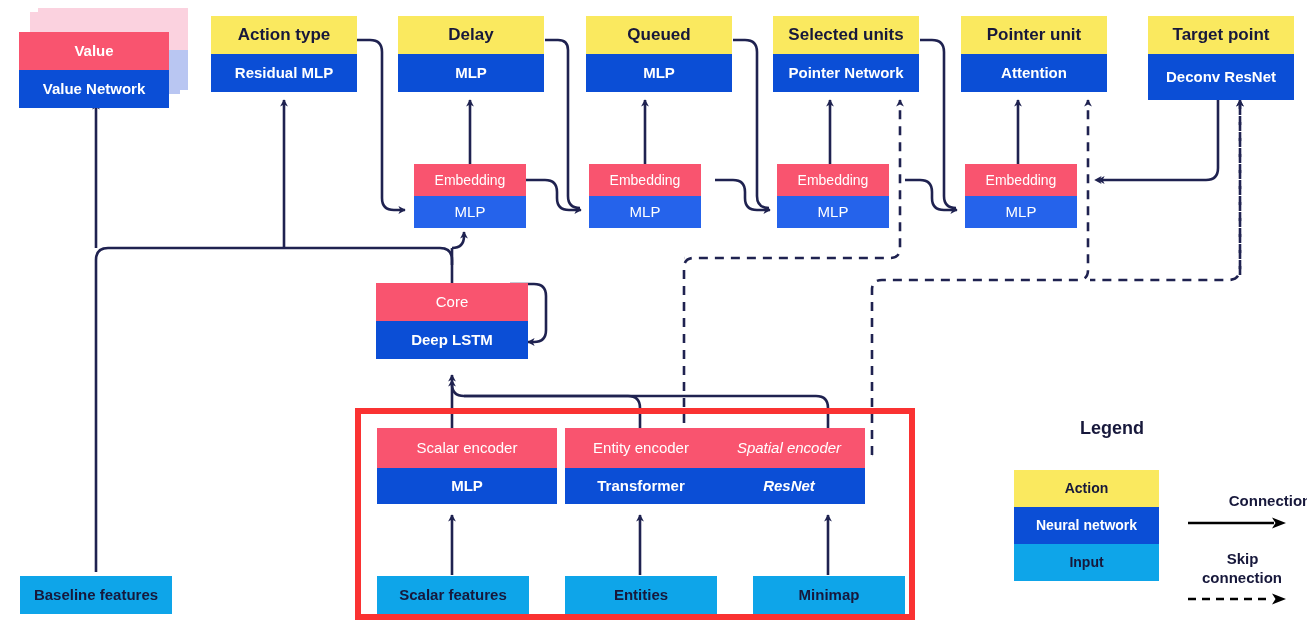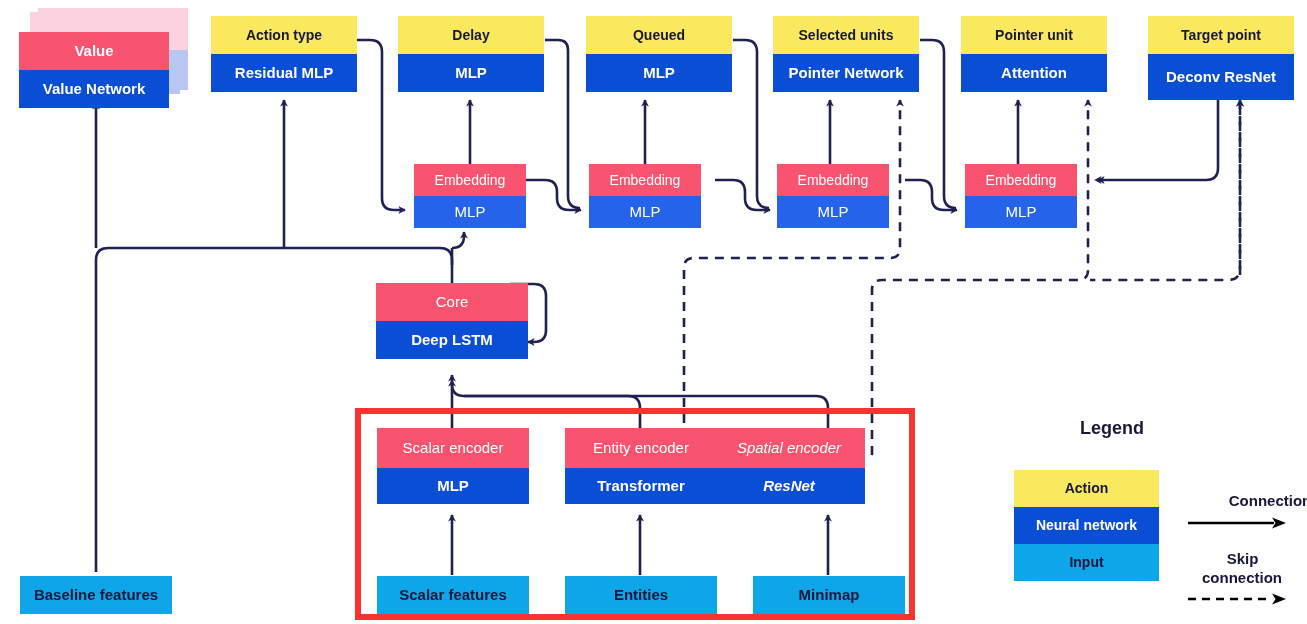--- a/index.html
+++ b/index.html
@@ -4,21 +4,21 @@
 <style>
   html,body{margin:0;padding:0;background:#ffffff;}
   body{font-family:"Liberation Sans", sans-serif;}
   #stage{position:relative;width:1307px;height:624px;background:#ffffff;overflow:hidden;}
 
   svg#wires{position:absolute;left:0;top:0;width:1307px;height:624px;pointer-events:none;}
 
   .node{position:absolute;box-sizing:border-box;}
   .band{display:flex;align-items:center;justify-content:center;box-sizing:border-box;
         text-align:center;line-height:1.05;white-space:nowrap;}
-  .band-action{background:#FAE95F;color:#17183B;font-weight:bold;font-size:14px;}
+  .band-action{background:#FAE95F;color:#17183B;font-weight:bold;font-size:17px;}
   .band-output{background:#F9546F;color:#ffffff;font-weight:normal;font-size:15px;}
   .band-output-b{background:#F9546F;color:#ffffff;font-weight:bold;font-size:15px;}
   .band-nn{background:#0B4ED6;color:#ffffff;font-weight:bold;font-size:15px;}
   .band-nn-light{background:#2563EB;color:#ffffff;font-weight:normal;font-size:15px;}
   .band-input{background:#0ea5e9;color:#17183B;font-weight:bold;font-size:15px;}
 
   .ghost{position:absolute;}
   .ghost-pink{background:#FBD2DF;}
   .ghost-blue{background:#B9C6F2;}
 
@@ -181,21 +181,21 @@
     <div class="band band-nn-light" style="height:32px;">MLP</div>
   </div>
 
   <div class="node" style="left:376px; top:283px; width:152px;height:76px;">
     <div class="band band-output" style="height:38px;">Core</div>
     <div class="band band-nn" style="height:38px;">Deep LSTM</div>
   </div>
 
   <div class="redbox" style="left:355px; top:408px; width:560px; height:212px;"></div>
 
-  <div class="node" style="left:377px; top:428px; width:152px;height:76px;">
+  <div class="node" style="left:377px; top:428px; width:180px;height:76px;">
     <div class="band band-output" style="height:40px;">Scalar encoder</div>
     <div class="band band-nn" style="height:36px;">MLP</div>
   </div>
   <div class="node" style="left:565px; top:428px; width:152px;height:76px;">
     <div class="band band-output" style="height:40px;">Entity encoder</div>
     <div class="band band-nn" style="height:36px;">Transformer</div>
   </div>
   <div class="node" style="left:713px; top:428px; width:152px;height:92px;font-style:italic;">
     <div class="band band-output" style="height:40px;">Spatial encoder</div>
     <div class="band band-nn" style="height:36px;">ResNet</div>

